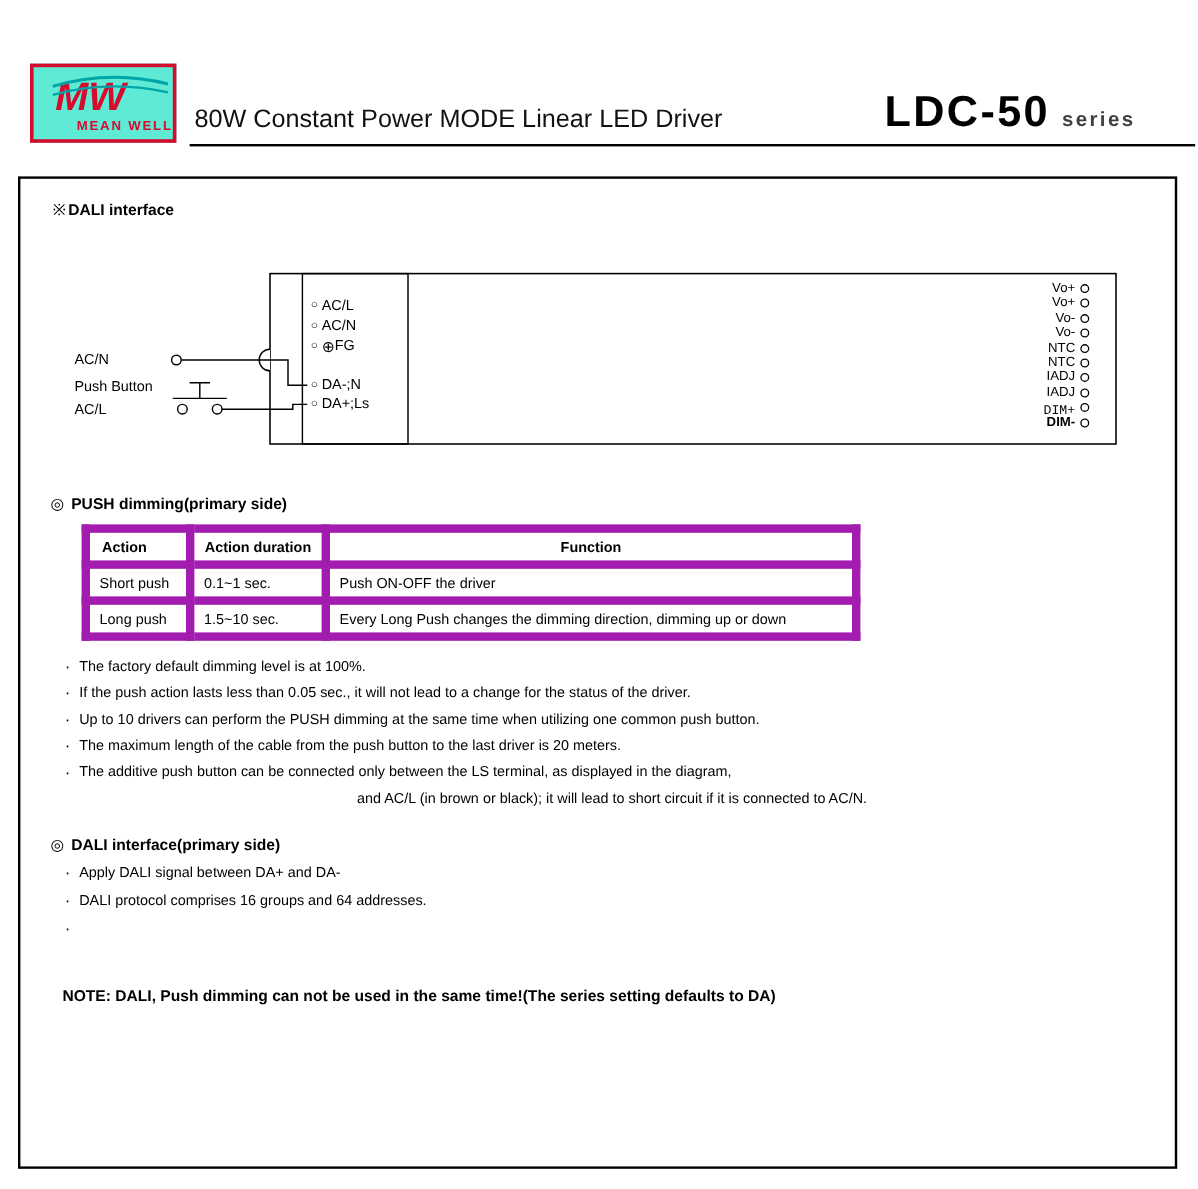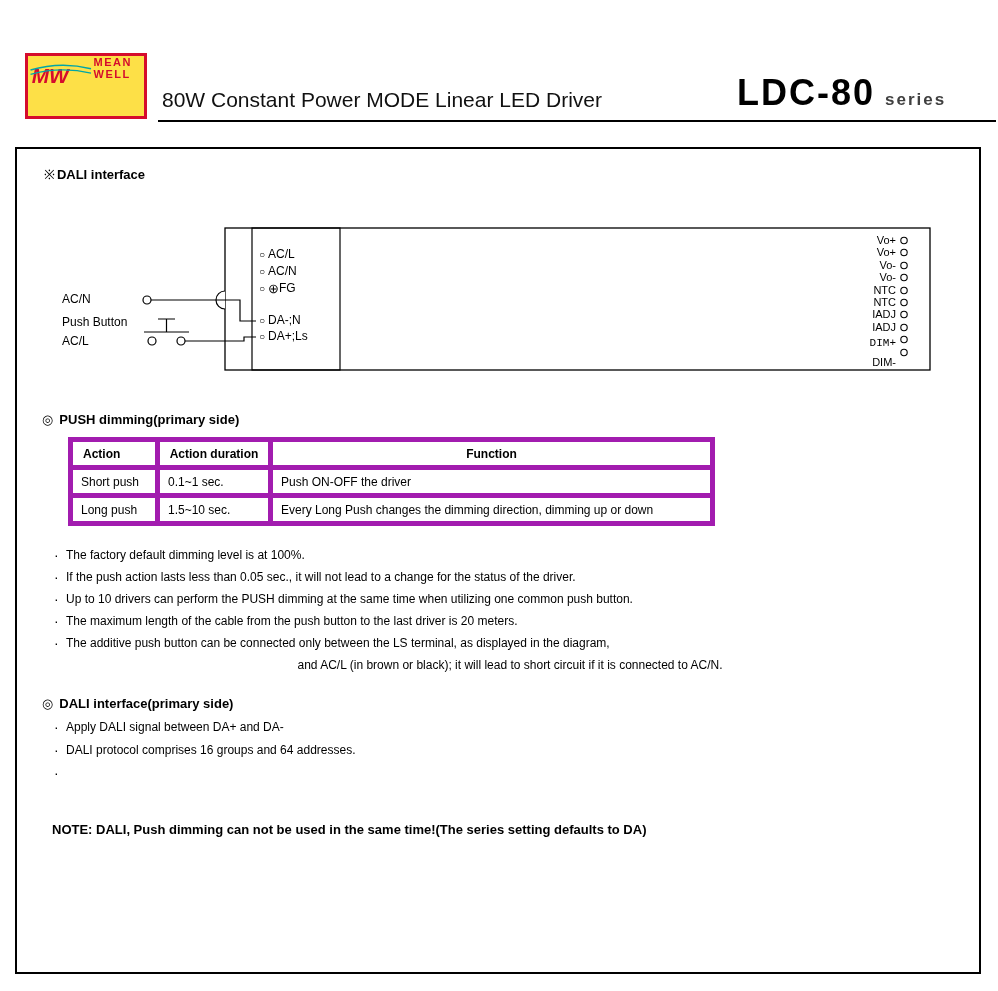--- a/index.html
+++ b/index.html
@@ -5,22 +5,22 @@
   html,body{margin:0;padding:0;background:#fff;}
   #page{
     position:relative;width:998px;height:991px;background:#fff;
     font-family:"Liberation Sans",sans-serif;color:#000;overflow:hidden;
   }
 
   
   .logo-box{
     position:absolute;left:25px;top:53px;width:122px;height:66px;
     border:3px solid #d50c2d;box-sizing:border-box;
-    display:flex;flex-direction:row;align-items:flex-start;justify-content:center;
-    background:#fde047;
+    display:flex;flex-direction:column;align-items:flex-end;justify-content:center;
+    background:#5eead4;
   }
   .logo-brand{font-size:11px;font-weight:bold;color:#d50c2d;letter-spacing:1.5px;margin-top:0px;}
   .doc-title{position:absolute;left:162px;top:88px;font-size:21px;color:#111;}
   .series-wrap{position:absolute;left:737px;top:72px;display:flex;align-items:baseline;gap:10px;}
   .series-name{font-size:36px;font-weight:bold;letter-spacing:2px;color:#000;}
   .series-suffix{font-size:17px;font-weight:bold;letter-spacing:2px;color:#404040;}
   .header-rule{position:absolute;left:158px;top:120px;width:838px;height:2px;background:#000;}
 
   
   .main-box{position:absolute;left:15px;top:147px;width:966px;height:827px;border:2px solid #000;box-sizing:border-box;background:#fff;}
@@ -32,21 +32,21 @@
   .diagram{position:absolute;left:0;top:0;width:998px;height:400px;}
   .diagram svg{position:absolute;left:0;top:0;}
   .dlabel{position:absolute;font-size:12px;line-height:14px;white-space:nowrap;}
   .iterm{position:absolute;font-size:12px;line-height:15px;height:15px;display:flex;align-items:center;gap:3px;white-space:nowrap;}
   .iterm .tcirc{font-size:10px;line-height:15px;}
   .iterm .gsym{font-size:13px;margin-right:0px;}
   .rterm{position:absolute;left:840px;width:56px;height:13px;line-height:13px;font-size:11px;text-align:right;white-space:nowrap;}
 
   
   .push-table{position:absolute;left:68px;top:437px;border-collapse:collapse;table-layout:fixed;font-size:12px;}
-  .push-table th,.push-table td{border:5px solid #a21caf;height:23px;padding:0 0 0 8px;text-align:left;vertical-align:middle;}
+  .push-table th,.push-table td{border:7px solid #a21caf;height:23px;padding:0 0 0 8px;text-align:left;vertical-align:middle;}
   .push-table th{font-weight:bold;}
   .push-table th.c{text-align:center;padding:0;}
   .col-action{width:87px;}
   .col-duration{width:113px;}
   .col-function{width:442px;}
 
   
   .notes{position:absolute;font-size:12px;}
   .note-line{display:flex;height:22px;line-height:22px;}
   .note-line .bullet{width:12px;text-align:left;font-size:14px;}
@@ -65,21 +65,21 @@
       <text x="6" y="31" font-size="33" font-weight="bold" font-style="italic" fill="#d50c2d" font-family="Liberation Sans, sans-serif">MW</text>
       <path d="M4 11 Q 52 -3 100 9" stroke="#00a5a8" stroke-width="2.5" fill="none"></path>
       <path d="M4 18 Q 52 5 100 16" stroke="#00a5a8" stroke-width="2" fill="none"></path>
     </svg>
     <div class="logo-brand">MEAN WELL</div>
   </div>
 
   <div class="doc-title">80W Constant Power MODE Linear LED Driver</div>
 
   <div class="series-wrap">
-    <span class="series-name">LDC-80</span>
+    <span class="series-name">LDC-50</span>
     <span class="series-suffix">series</span>
   </div>
 
   <div class="header-rule"></div>
 
   <div class="main-box"></div>
 
   <div class="sec-head" style="left:44px;top:165px;gap:2px;">
     <span class="sec-mark">※</span>
     <span>DALI interface</span>
@@ -145,21 +145,21 @@
 
     <div class="rterm" style="top:234px;">Vo+</div>
     <div class="rterm" style="top:246px;">Vo+</div>
     <div class="rterm" style="top:259px;">Vo-</div>
     <div class="rterm" style="top:271px;">Vo-</div>
     <div class="rterm" style="top:284px;">NTC</div>
     <div class="rterm" style="top:296px;">NTC</div>
     <div class="rterm" style="top:308px;">IADJ</div>
     <div class="rterm" style="top:321px;">IADJ</div>
     <div class="rterm" style="top:337px;font-family:Liberation Mono, monospace;">DIM+</div>
-    <div class="rterm" style="top:356px;">DIM-</div>
+    <div class="rterm" style="top:346px;font-weight:bold;">DIM-</div>
   </div>
 
   <div class="sec-head" style="left:42px;top:412px;">
     <span class="sec-mark">◎</span>
     <span>PUSH dimming(primary side)</span>
   </div>
 
   <table class="push-table">
     <colgroup>
       <col class="col-action">

